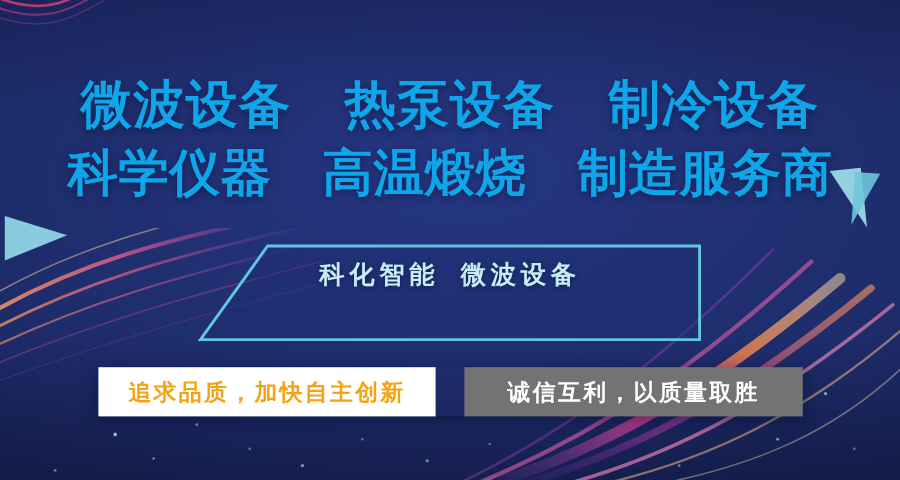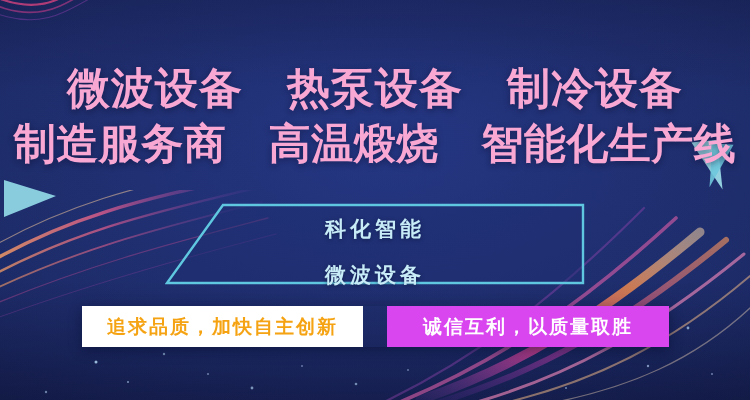--- a/index.html
+++ b/index.html
@@ -93,21 +93,21 @@
   
   .headline {
     position: absolute;
     left: 0;
     top: 60px;
     width: 750px;
     text-align: center;
     z-index: 6;
   }
   .headline-line {
-    color: #f9a8d4;
+    color: #0ea5e9;
     font-weight: bold;
     font-size: 43px;
     line-height: 56px;
     letter-spacing: 1px;
     white-space: nowrap;
     text-shadow: 0 2px 6px rgba(8,12,40,0.45);
   }
   .headline-line.l2 { font-size: 42px; letter-spacing: 0.5px; }
 
   
@@ -134,21 +134,20 @@
     display: flex;
     align-items: center;
     justify-content: center;
     gap: 18px;
     color: #c7ecf7;
     font-size: 21px;
     font-weight: bold;
     letter-spacing: 4px;
     white-space: nowrap;
     text-shadow: 0 1px 4px rgba(10,20,60,0.7);
-    flex-direction: column;
   }
   .subline {
     margin-top: 9px;
     color: #ffffff;
     font-size: 12px;
     font-weight: bold;
     letter-spacing: 0px;
     white-space: nowrap;
     text-shadow: 0 1px 3px rgba(10,20,60,0.8);
   }
@@ -176,21 +175,21 @@
     height: 100%;
     box-sizing: border-box;
   }
   .pill-left {
     width: 293px;
     background: #ffffff;
     color: #f5a312;
   }
   .pill-right {
     width: 294px;
-    background: #d946ef;
+    background: #737373;
     color: #ffffff;
     margin-left: 24px;
   }
 </style>
 </head>
 <body>
 
 <div class="banner">
 
   <div class="bg-base"></div>
@@ -264,21 +263,21 @@
       <circle cx="648" cy="96" r="1.2" opacity="0.6"></circle>
       <circle cx="688" cy="58" r="1.4" opacity="0.65"></circle>
       <circle cx="712" cy="104" r="1" opacity="0.5"></circle>
       <circle cx="566" cy="118" r="1.1" opacity="0.5"></circle>
       <circle cx="46" cy="122" r="1.2" opacity="0.5"></circle>
     </g>
   </svg>
 
   <div class="headline">
     <div class="headline-line l1">微波设备　热泵设备　制冷设备</div>
-    <div class="headline-line l2">制造服务商　高温煅烧　智能化生产线</div>
+    <div class="headline-line l2">科学仪器　高温煅烧　制造服务商</div>
   </div>
 
   <div class="plaque">
     <svg class="plaque-svg" viewBox="0 0 420 82" preserveAspectRatio="none">
       <polygon points="58,2 418,2 418,80 2,80" fill="rgba(30,46,112,0.45)" stroke="#5fc8e0" stroke-width="2.4"></polygon>
     </svg>
     <div class="plaque-inner">
       <div class="slogan-row">
         <span>科化智能</span>
         <span>微波设备</span>

